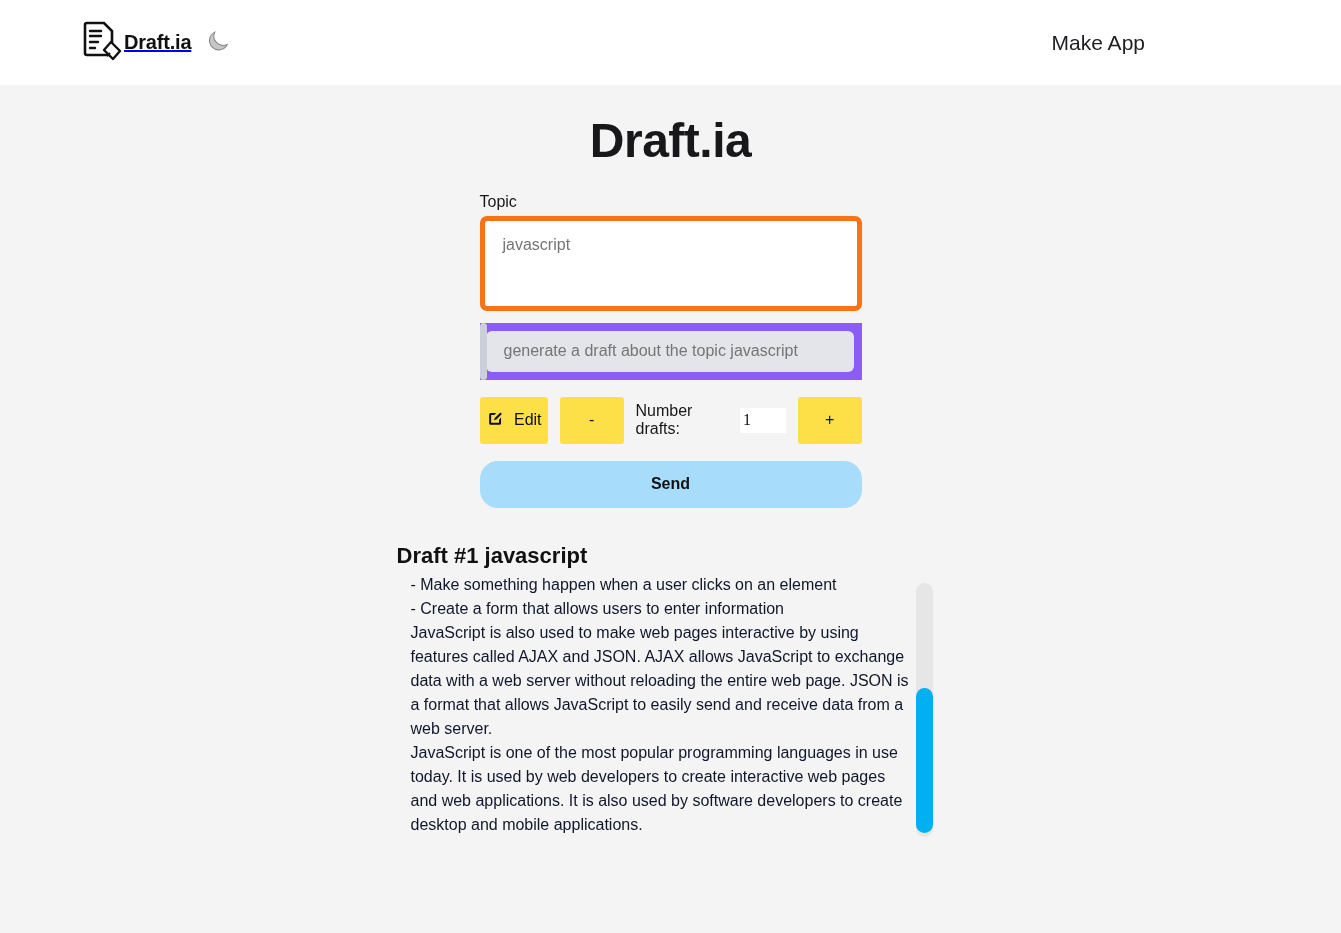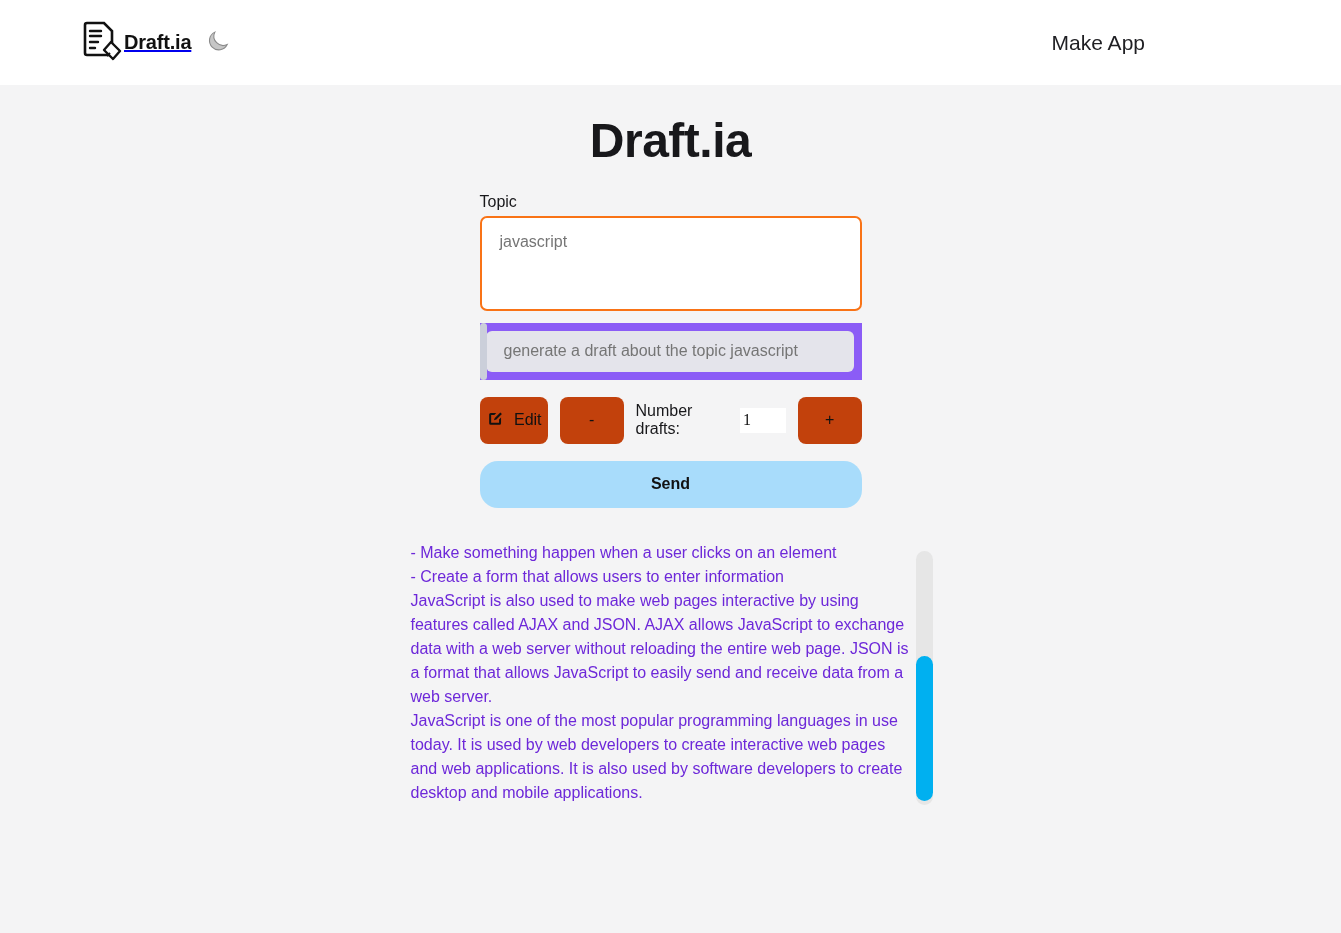--- a/index.html
+++ b/index.html
@@ -84,21 +84,21 @@
   .field-label {
     font-size: 16px;
     color: #18181b;
     line-height: 20px;
     padding-bottom: 4px;
   }
   .topic-box {
     width: 382px;
     height: 95px;
     background: #ffffff;
-    border: 2px solid #f97316;
+    border: 5px solid #f97316;
     border-radius: 7px;
     padding: 14px 18px;
     font-size: 16px;
     color: #52596b;
     line-height: 20px;
     resize: none;
     font-family: "Liberation Sans", sans-serif;
     outline: none;
   }
   .prompt-wrap {
@@ -130,23 +130,23 @@
   }
 
   
   .controls {
     display: flex;
     align-items: center;
     margin-top: 17px;
     gap: 12px;
   }
   .btn-cyan {
-    background: #c2410c;
-    border: none;
-    border-radius: 8px;
+    background: #fde047;
+    border: none;
+    border-radius: 3px;
     height: 47px;
     font-size: 16px;
     color: #111111;
     cursor: pointer;
     display: inline-flex;
     align-items: center;
     justify-content: center;
     gap: 9px;
     font-family: "Liberation Sans", sans-serif;
   }
@@ -207,21 +207,21 @@
     padding-right: 30px;
   }
   .draft-text {
     position: absolute;
     left: 14px;
     right: 30px;
     bottom: 0;
     margin: 0;
     font-size: 16px;
     line-height: 24px;
-    color: #6d28d9;
+    color: #0f172a;
     white-space: pre-line;
   }
   .sb-track {
     position: absolute;
     right: 9px;
     top: 8px;
     width: 17px;
     height: 254px;
     background: #e6e6e6;
     border-radius: 9px;
@@ -296,20 +296,21 @@
         <input class="count-input" type="text" value="1" style="">
       </div>
 
       <button class="btn-cyan btn-plus">+</button>
     </div>
 
     <button class="btn-send">Send</button>
   </div>
 
   <div class="draft-section">
+    <h3 class="draft-title">Draft #1 javascript</h3>
 
     <div class="draft-scroll">
       <p class="draft-text">- Make something happen when a user clicks on an element
 - Create a form that allows users to enter information
 JavaScript is also used to make web pages interactive by using features called AJAX and JSON. AJAX allows JavaScript to exchange data with a web server without reloading the entire web page. JSON is a format that allows JavaScript to easily send and receive data from a web server.
 JavaScript is one of the most popular programming languages in use today. It is used by web developers to create interactive web pages and web applications. It is also used by software developers to create desktop and mobile applications.</p>
       <div class="sb-track"></div>
       <div class="sb-thumb"></div>
     </div>
 

